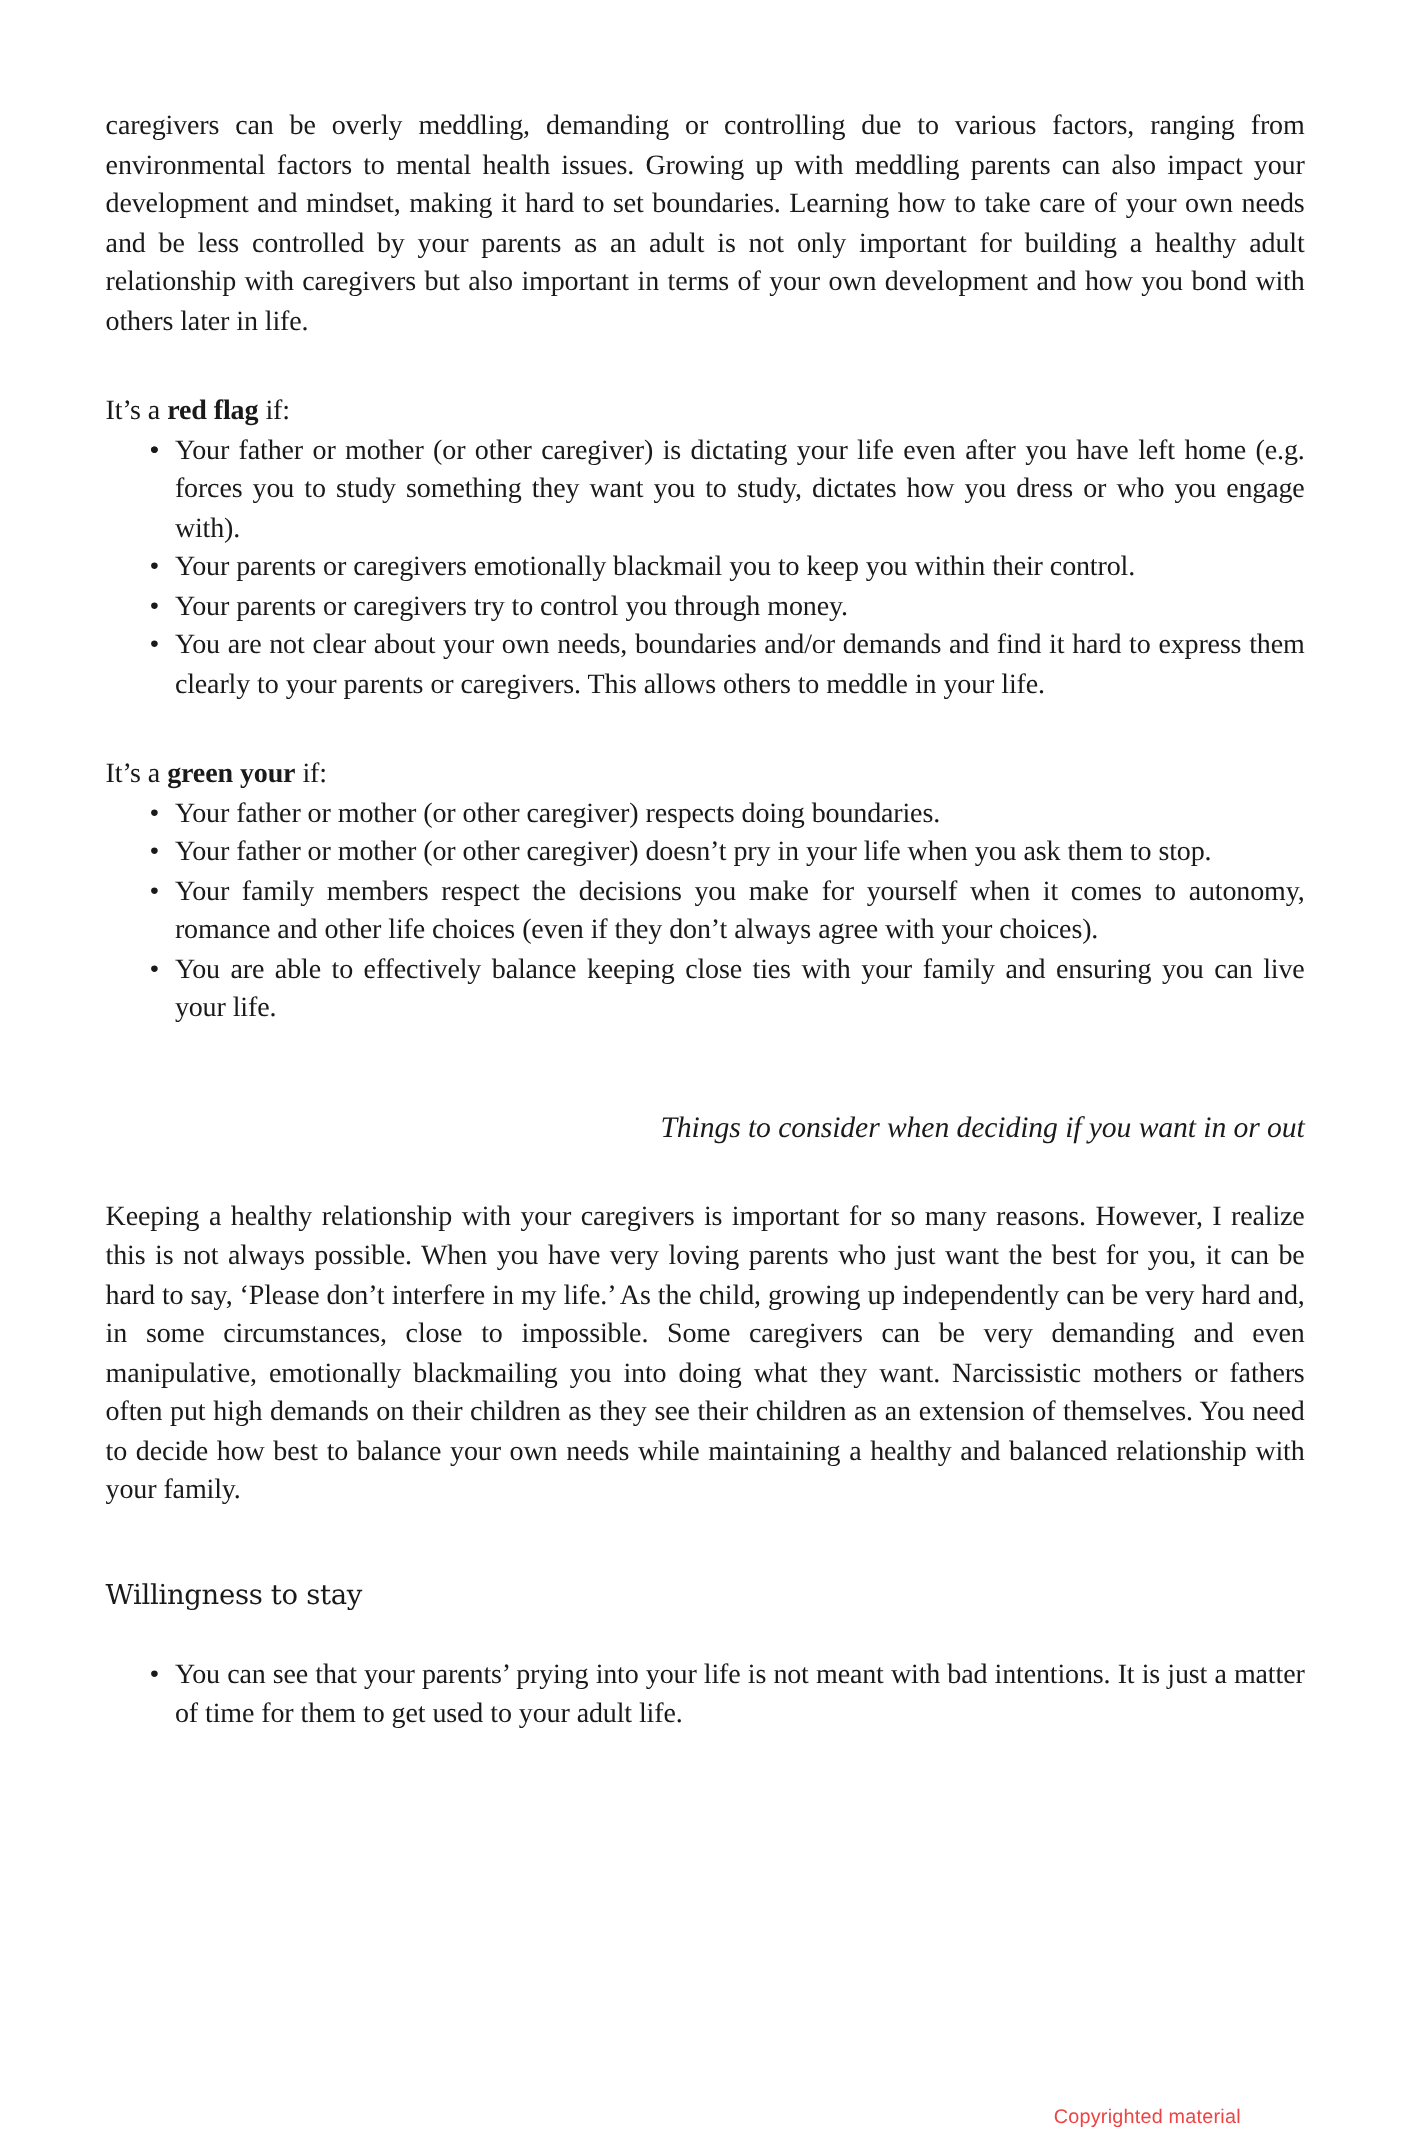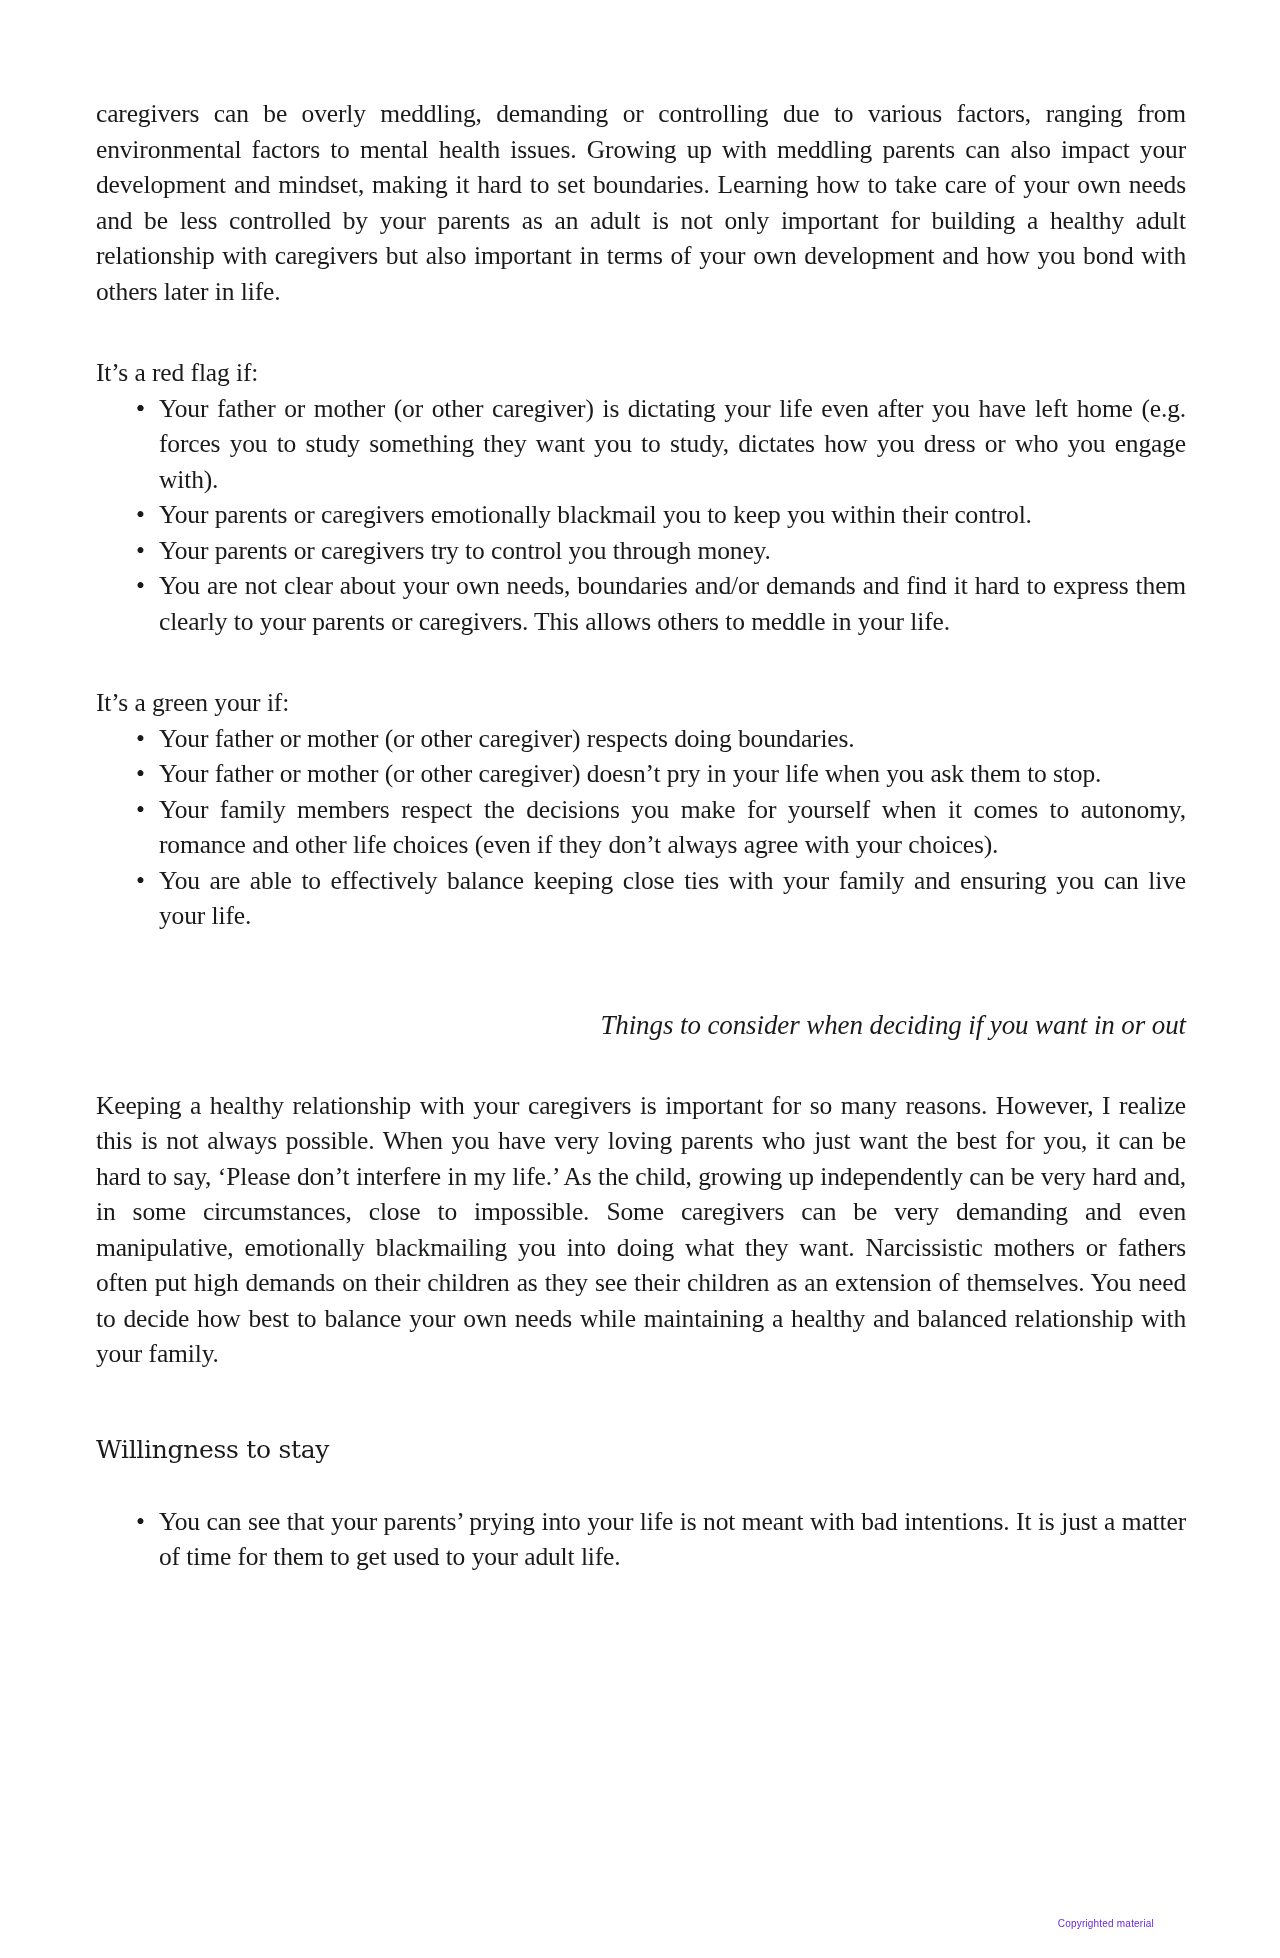--- a/index.html
+++ b/index.html
@@ -15,21 +15,20 @@
     font-family: "Liberation Serif", "DejaVu Serif", serif;
     color: #1a1a1a;
   }
 
   .page {
     position: absolute;
     left: 0; top: 0;
     width: 1180px;
     height: 1958px;
     background: #ffffff;
-    padding-left: 26px;
   }
 
   .content {
     position: absolute;
     left: 96px;
     top: 96px;
     width: 1090px;
   }
 
   p.body-para,
@@ -51,21 +50,21 @@
 
   .spacer-sm { height: 38px; }
   .spacer-md { height: 46px; }
   .spacer-lg { height: 62px; }
   .spacer-xl { height: 74px; }
 
   .lead-in {
     text-align: left;
   }
   .lead-in b {
-    font-weight: normal;
+    font-weight: bold;
   }
 
   ul.bullets {
     list-style: none;
     margin: 0;
     padding: 0;
   }
   ul.bullets li.body-item {
     position: relative;
     padding-left: 63px;
@@ -102,23 +101,23 @@
     margin: 0;
     font-family: "DejaVu Serif", "Liberation Serif", serif;
     letter-spacing: -0.3px;
   }
 
   .copyright-note {
     position: absolute;
     right: 52px;
     bottom: 25px;
     font-family: "Liberation Sans", "DejaVu Sans", sans-serif;
-    font-size: 10px;
+    font-size: 18px;
     line-height: 18px;
-    color: #6d28d9;
+    color: #ef4444;
     letter-spacing: 0.2px;
     white-space: nowrap;
   }
 </style>
 </head>
 <body>
 
 <div class="page">
   <div class="content">
 

